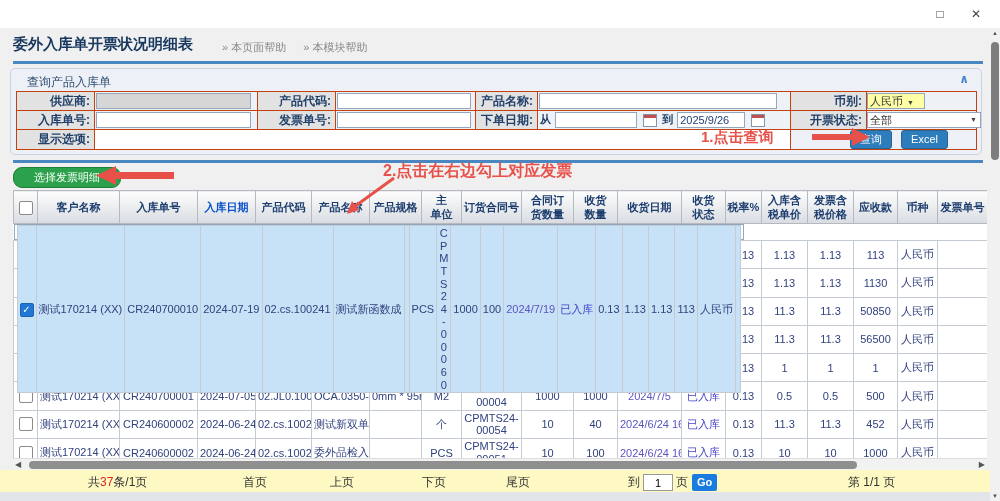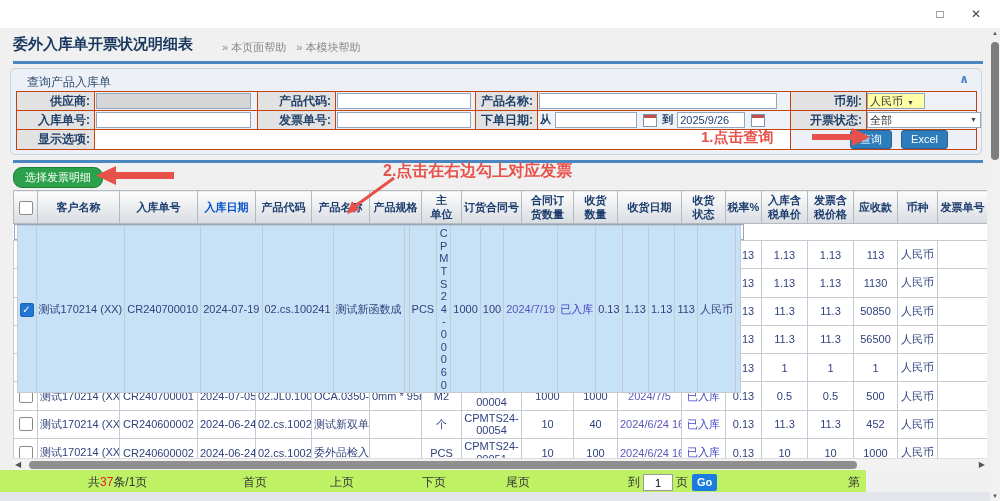--- a/index.html
+++ b/index.html
@@ -12,21 +12,21 @@
   .winbtn{position:absolute;top:6px;width:16px;height:16px;text-align:center;line-height:16px;
           color:#444;font-size:12px;cursor:default}
   .btn-max{right:52px}.btn-close{right:16px}
 
   
   .page{position:absolute;top:28px;left:0;width:990px;height:473px;background:#f0f0f0;overflow:hidden}
 
   .pg-hdr{position:absolute;top:0;left:0;right:0;height:33px}
   .pg-title{position:absolute;left:13px;top:7px;font-size:15px;font-weight:bold;color:#17375e}
   .help{position:absolute;left:222px;top:12px;font-size:11px;color:#888}
-  .help span{margin-right:7px;cursor:pointer}
+  .help span{margin-right:14px;cursor:pointer}
   .crumb{position:absolute;right:6px;top:11px;font-size:12px;color:#666}
   .crumb .back{color:#333;margin-right:12px}
   .crumb .sep{margin:0 4px;color:#999}
 
   .blueline{position:absolute;left:13px;width:970px;height:3px;background:#4a86c0}
   .line1{top:33px}.line2{top:132px}
 
   
   .qpanel{position:absolute;top:40px;left:10px;width:970px;height:85px;background:#edf1f7;
           border:1px solid #c9d2df;border-radius:5px}
@@ -56,21 +56,21 @@
   .datecell .w{color:#20406a;font-weight:bold;font-size:11px}
 
   
   .anno{position:absolute;color:#e8514a;font-weight:bold;z-index:60;white-space:nowrap}
   .anno1{left:701px;top:100px;font-size:15px}
   .anno2{left:383px;top:133px;font-size:16px}
   .anno3{left:178px;top:137px;font-size:16px}
   svg.arrows{position:absolute;left:0;top:0;width:990px;height:473px;pointer-events:none;z-index:55}
 
   
-  .greenbtn{position:absolute;left:13px;top:139px;height:19px;line-height:19px;padding:0 11px;
+  .greenbtn{position:absolute;left:13px;top:139px;height:19px;line-height:19px;padding:0 20px;
             background:#2aa14a;border:1px solid #1d8038;color:#fff;font-size:11px;border-radius:9px;cursor:pointer}
 
   
   .tblwrap{position:absolute;top:162px;left:13px;width:974px;height:268px;overflow:hidden;background:#fff}
   table.grid{border-collapse:collapse;table-layout:fixed;width:974px;font-size:11px}
   .grid th{background:linear-gradient(#fdfdfd,#d8dce1);border:1px solid #b6bac0;color:#1c3d6e;
            font-weight:bold;padding:1px;white-space:pre-line;line-height:1.3;cursor:pointer}
   .grid thead tr{height:33px}
   .grid th.sorted{color:#0a52cc}
   .grid td{border:1px solid #c5cbd3;color:#31427e;text-align:center;padding:1px 2px;height:19px;
@@ -85,21 +85,21 @@
       font-size:10px;line-height:12px;color:#fff;text-align:center;vertical-align:middle;cursor:pointer}
   .cb.on{background:#2277d4;border-color:#1b64b4}
 
   
   .hscroll{position:absolute;top:430px;left:13px;width:974px;height:12px;background:#f2f2f2;border-top:1px solid #ddd}
   .hthumb{position:absolute;left:16px;top:2px;width:828px;height:8px;background:#8f8f8f;border-radius:4px;cursor:pointer}
   .harr{position:absolute;top:1px;font-size:8px;color:#555;cursor:pointer}
   .harr.left{left:2px}.harr.right{right:2px}
 
   
-  .pager{position:absolute;top:442px;left:0;width:866px;height:22px;background:#bef264;font-size:12px;color:#333}
+  .pager{position:absolute;top:442px;left:0;width:990px;height:22px;background:#fef9c3;font-size:12px;color:#333}
   .pgitem{position:absolute;top:4px;cursor:pointer}
   .pg-total{left:88px;cursor:default}
   .pg-total b{color:#e02020;font-weight:normal}
   .pg-first{left:243px}.pg-prev{left:330px}.pg-next{left:422px}.pg-last{left:506px}
   .pg-goto{left:628px;cursor:default}
   .pg-input{width:24px;height:13px;border:1px solid #999;text-align:center;font-size:11px;margin:0 3px;vertical-align:middle}
   .gobtn{display:inline-block;background:#1a7ce0;color:#fff;font-size:11px;font-weight:bold;height:17px;
          line-height:17px;padding:0 5px;border-radius:2px;margin-left:4px;vertical-align:middle;cursor:pointer}
   .pg-info{left:848px;cursor:default}
   .bstrip{position:absolute;top:464px;left:0;width:990px;height:9px;background:#e2e5e9}

